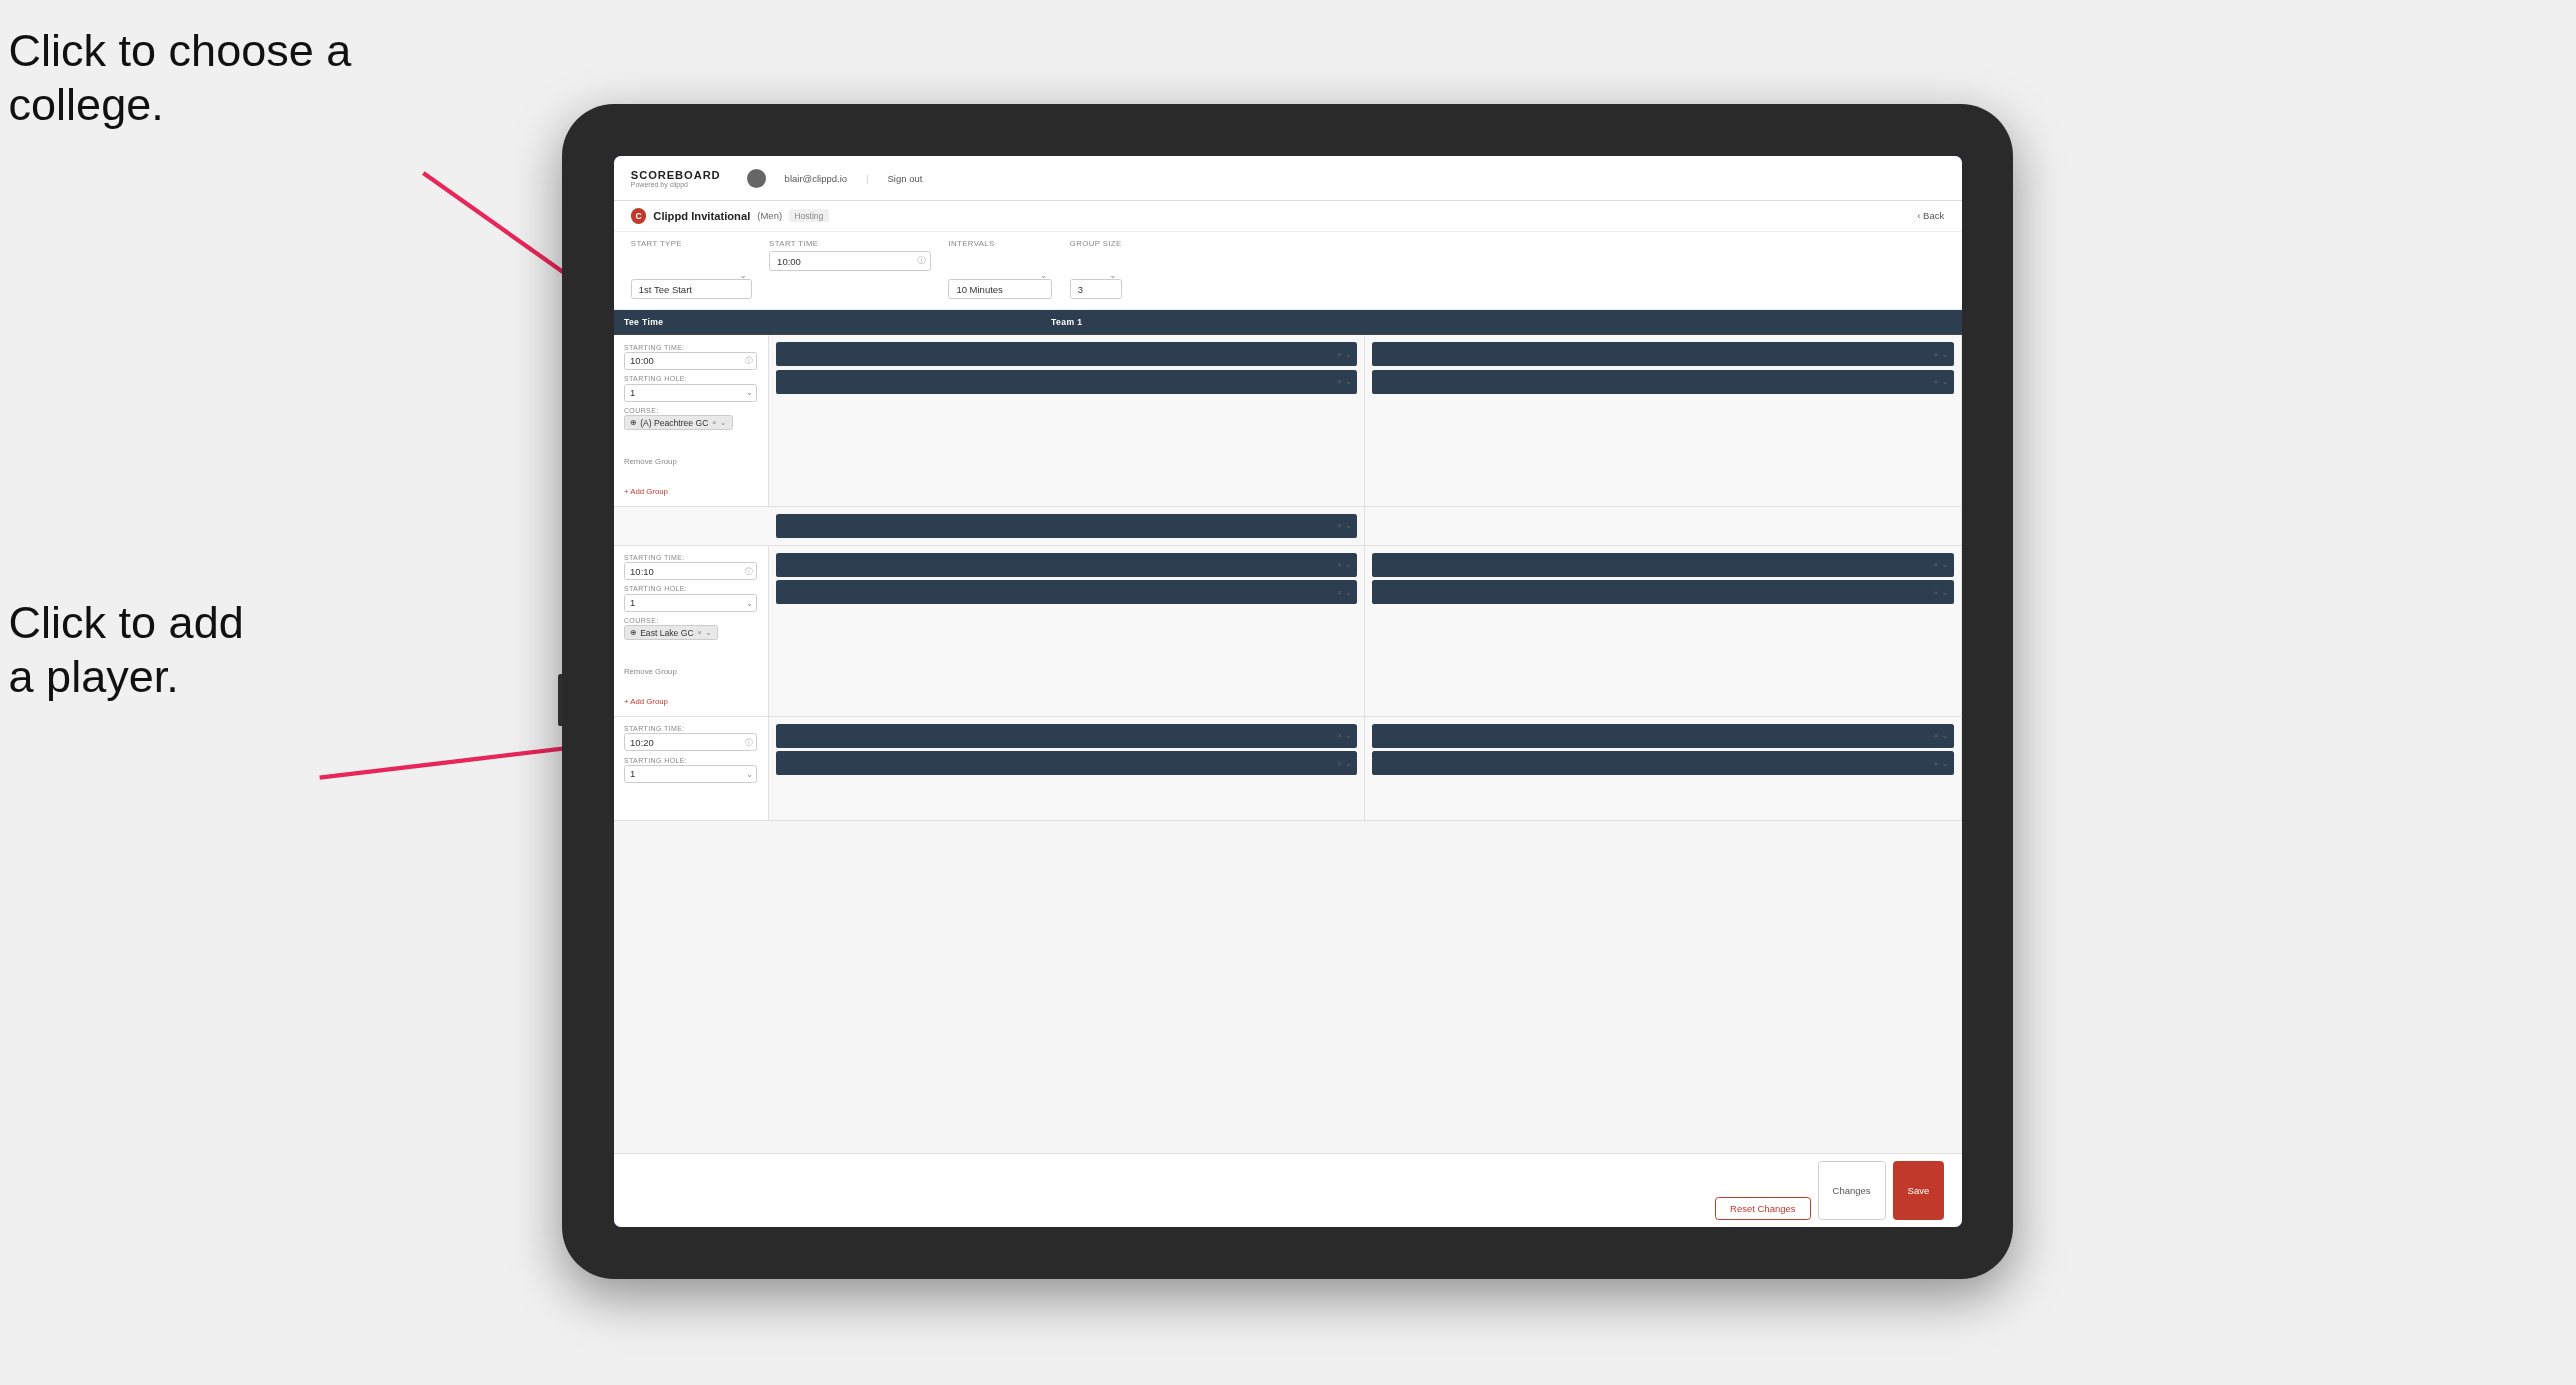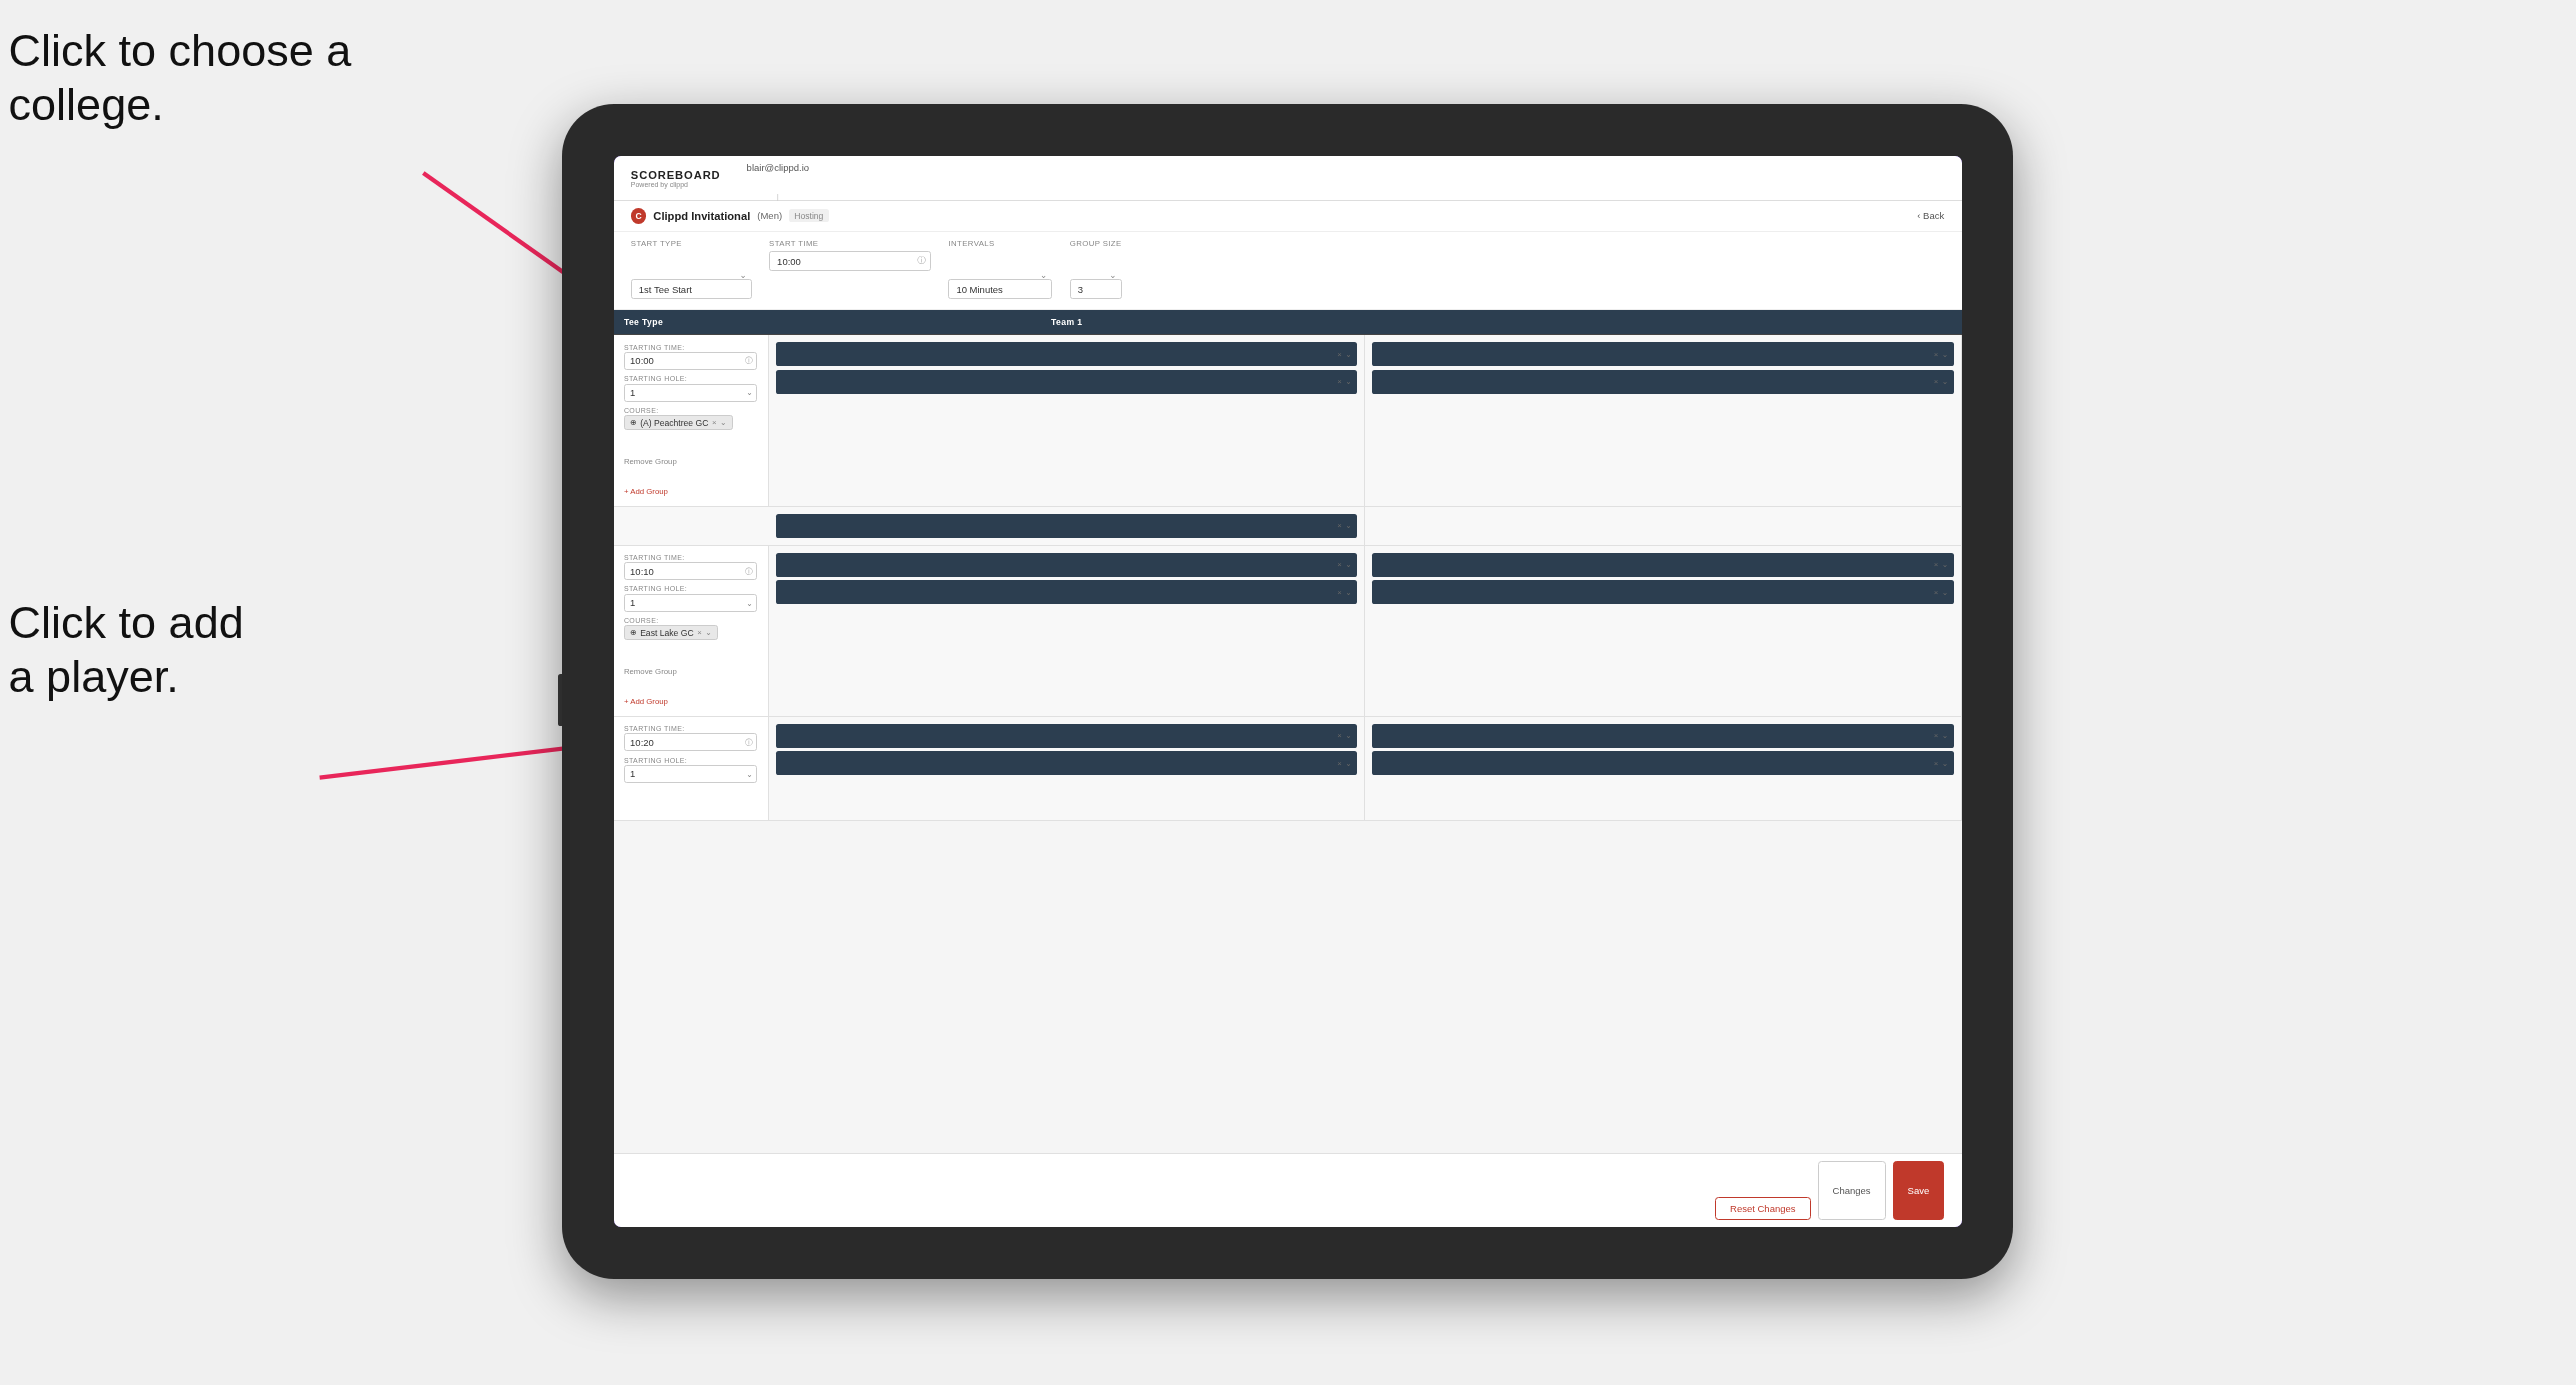--- a/index.html
+++ b/index.html
@@ -98,21 +98,20 @@
     .nav-item.active {
       color: #c0392b;
       border-bottom-color: #c0392b;
     }
     .nav-right {
       display: flex;
       align-items: center;
       gap: 19px;
       font-size: 9.5px;
       color: #555;
-      flex-direction: column;
     }
     .user-dot {
       width: 19px;
       height: 19px;
       border-radius: 50%;
       background: #666;
     }
     .nav-divider {
       color: #ccc;
     }
@@ -524,21 +523,21 @@
           <select class="config-select" style="min-width:52px;">
             <option value="3">3</option>
           </select>
         </div>
       </div>
     </div>
 
     <div class="main-content">
 
       <div class="tee-table-header">
-        <div class="th-cell">Tee Type</div>
+        <div class="th-cell">Tee Time</div>
         <div class="th-cell">Team 1</div>
       </div>
 
       <div class="tee-group">
         <div class="tee-settings">
           <div>
             <div class="setting-label">STARTING TIME:</div>
             <div class="setting-input-wrap">
               <input class="setting-input" type="text" value="10:00" style="">
               <span class="setting-info">ⓘ</span>

